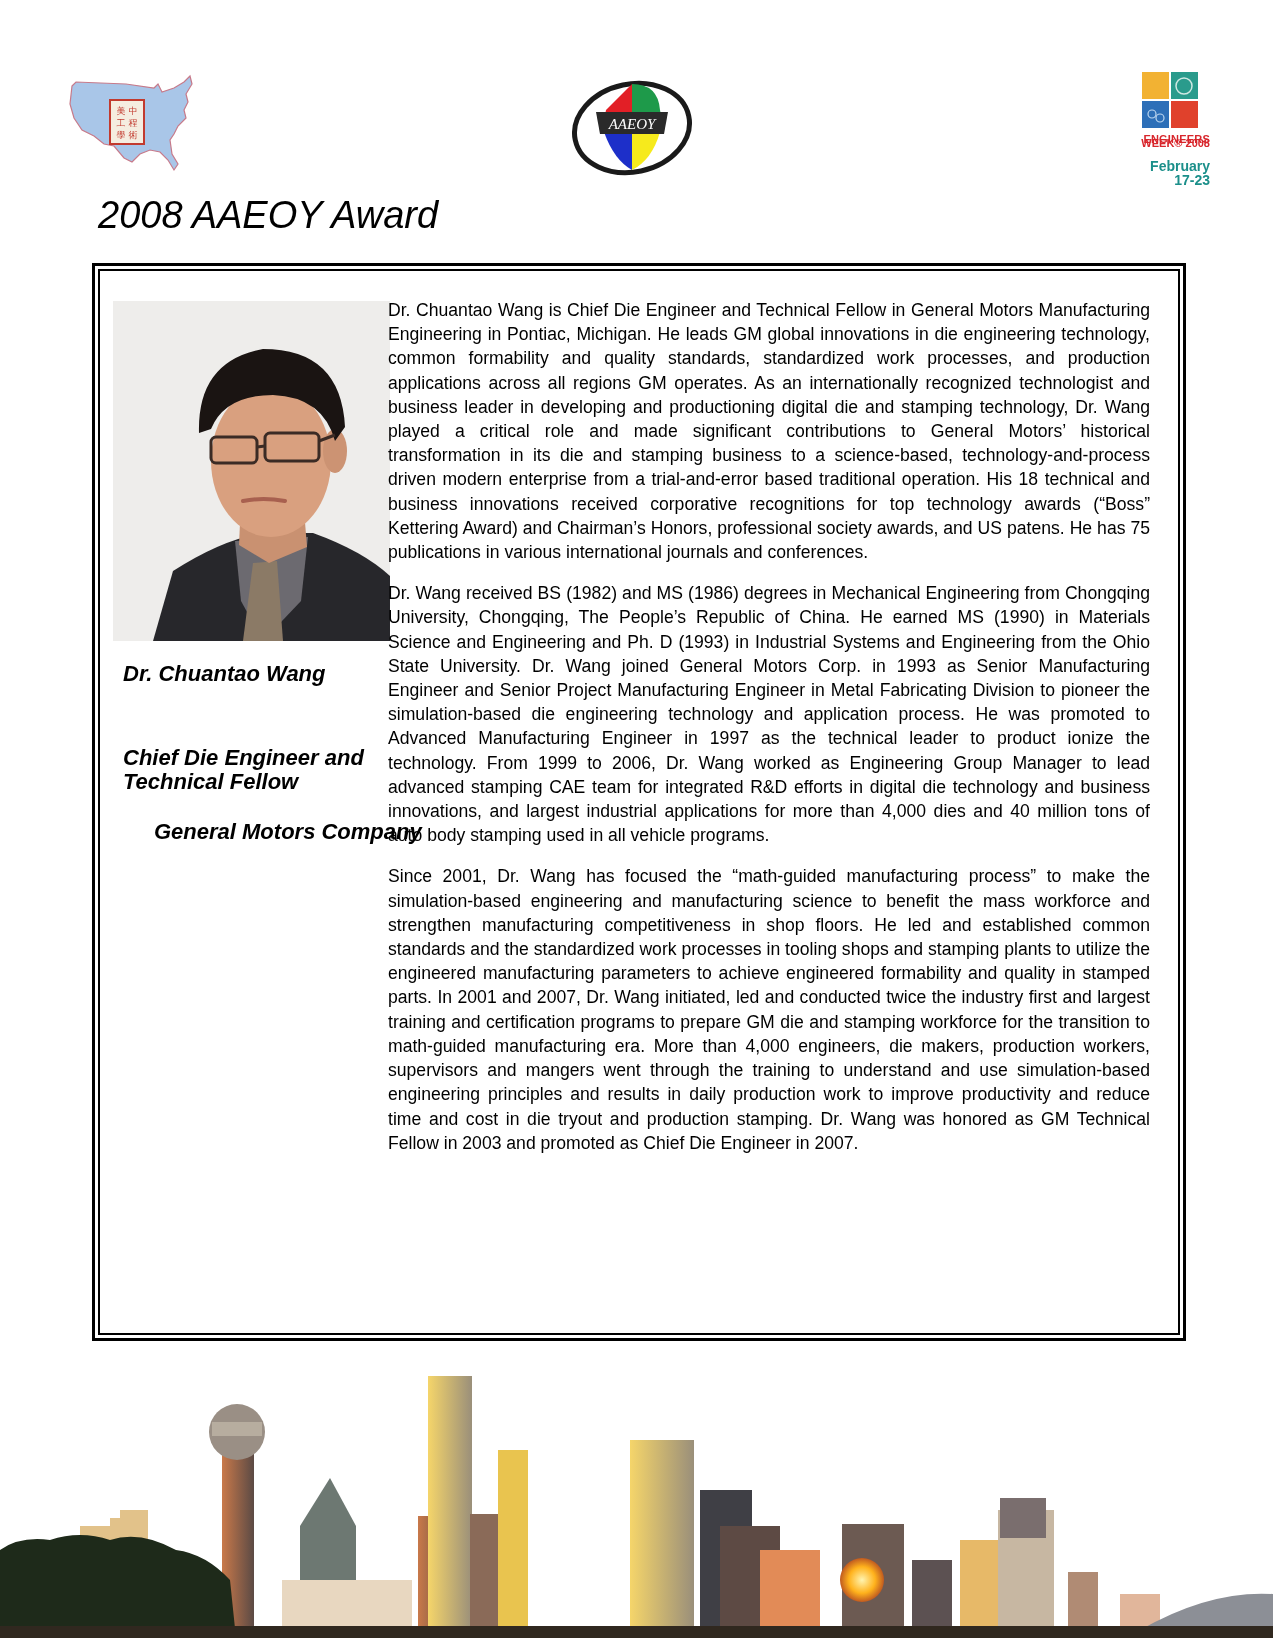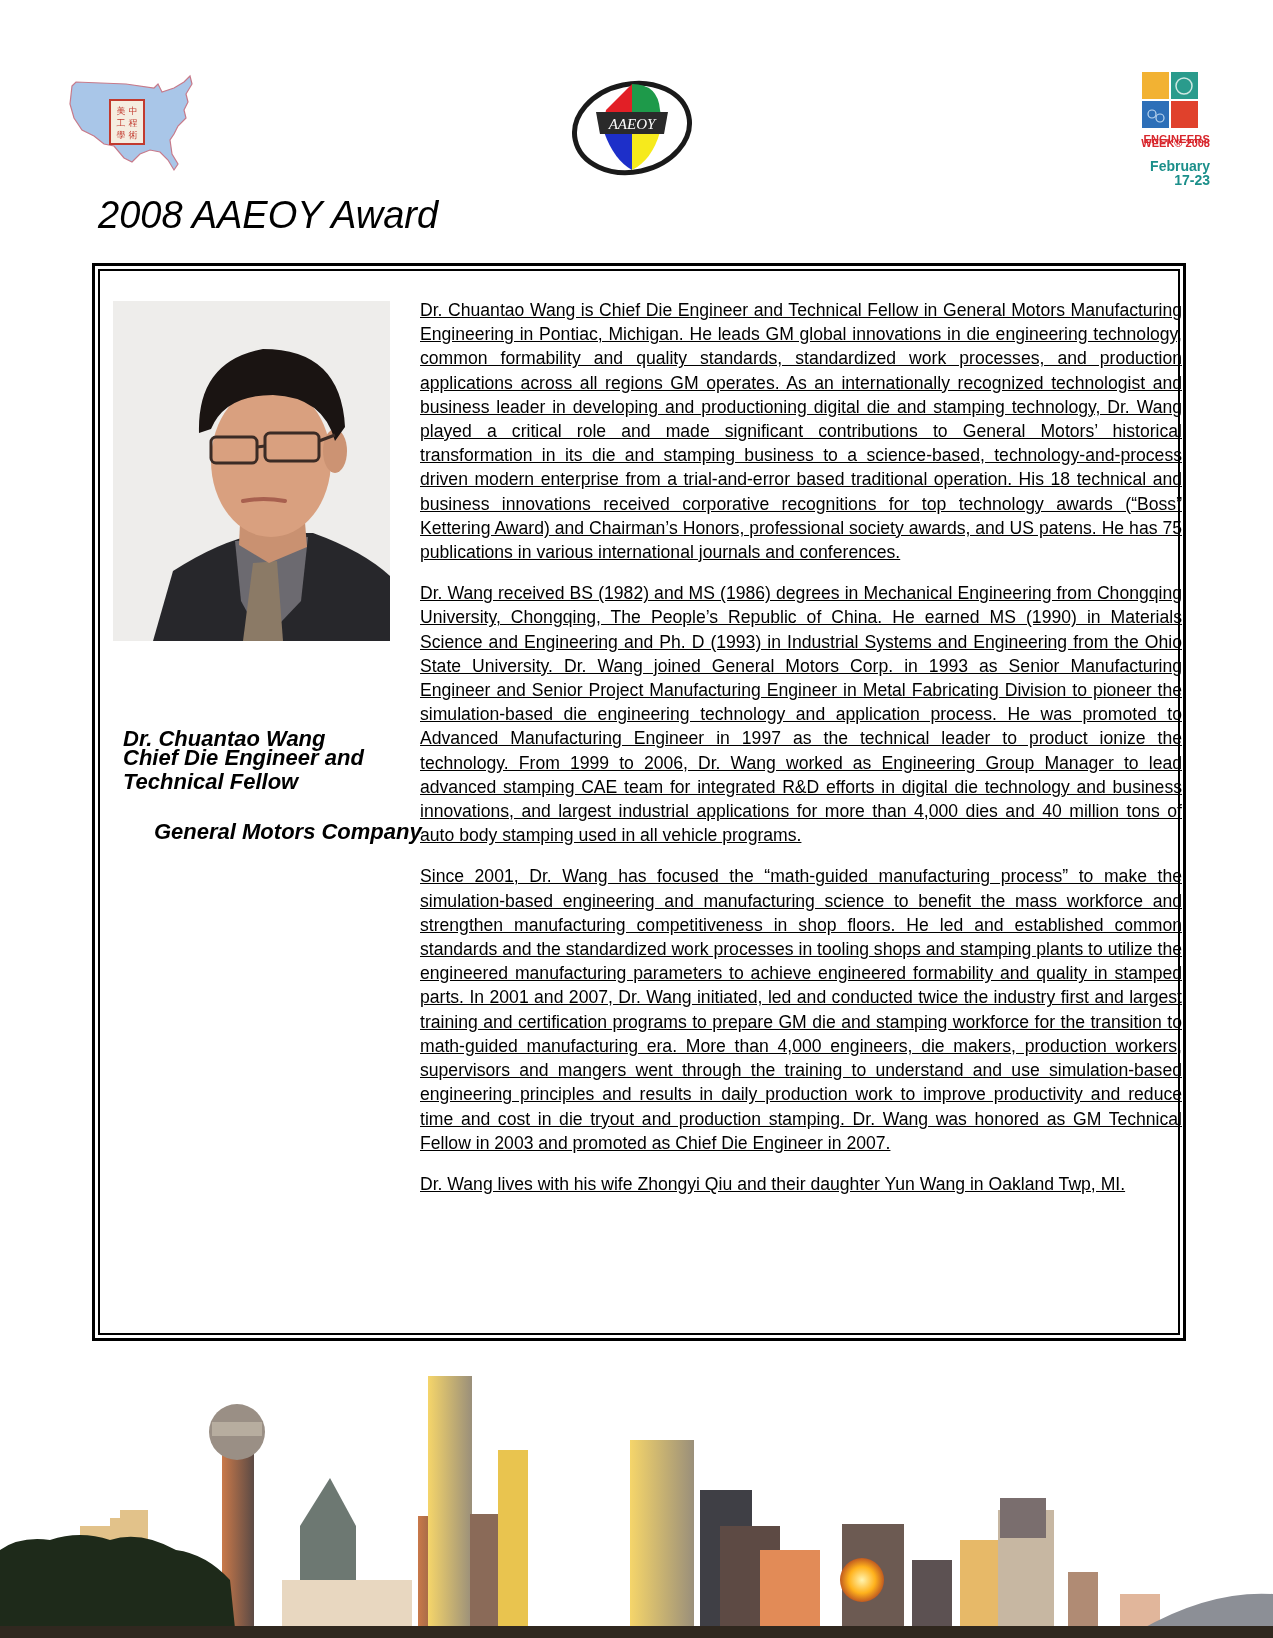--- a/index.html
+++ b/index.html
@@ -25,27 +25,27 @@
   #frame { left: 92px; top: 263px; width: 1094px; height: 1078px;
            border: 3px solid #000; box-sizing: border-box; }
   #frame-inner { position: absolute; left: 3px; top: 3px; right: 3px; bottom: 3px;
                  border: 2px solid #000; }
 
   
   #photo { left: 113px; top: 301px; width: 277px; height: 340px; overflow: hidden; background: #efeeec; }
 
   
   .caption { left: 123px; font-style: italic; font-weight: bold; font-size: 22px; line-height: 24px; }
-  #name { top: 727px; font-size: 22px; }
+  #name { top: 662px; font-size: 22px; }
   #role { top: 746px; width: 260px; }
   #company { top: 820px; margin-left: 31px; }
 
   
-  #bio { left: 420px; top: 298px; width: 762px; font-size: 17.6px; line-height: 24.2px;
-         text-align: justify; text-decoration: underline; }
+  #bio { left: 388px; top: 298px; width: 762px; font-size: 17.6px; line-height: 24.2px;
+         text-align: justify; }
   #bio p { margin: 0 0 17px 0; }
 
   
   #skyline { left: 0; top: 1340px; width: 1273px; height: 298px; }
 </style>
 </head>
 <body>
 
 <div id="logo-map" class="abs">
   <svg width="134" height="100" viewBox="0 0 134 100">
@@ -119,21 +119,20 @@
 </div>
 
 <div id="name" class="abs caption">Dr. Chuantao Wang</div>
 <div id="role" class="abs caption">Chief Die Engineer and Technical Fellow</div>
 <div id="company" class="abs caption">General Motors Company</div>
 
 <div id="bio" class="abs">
   <p>Dr. Chuantao Wang is Chief Die Engineer and Technical Fellow in General Motors Manufacturing Engineering in Pontiac, Michigan.  He leads GM global innovations in die engineering technology, common formability and quality standards, standardized work processes, and production applications across all regions GM operates. As an internationally recognized technologist and business leader in developing and productioning digital die and stamping technology, Dr. Wang played a critical role and made significant contributions to General Motors’ historical transformation in its die and stamping business to a science-based, technology-and-process driven modern enterprise from a trial-and-error based traditional operation.  His 18 technical and business innovations received corporative recognitions for top technology awards (“Boss” Kettering Award) and Chairman’s Honors, professional society awards, and US patens.  He has 75 publications in various international journals and conferences.</p>
   <p>Dr. Wang received BS (1982) and MS (1986) degrees in Mechanical Engineering from Chongqing University, Chongqing, The People’s Republic of China.  He earned MS (1990) in Materials Science and Engineering and Ph. D (1993) in Industrial Systems and Engineering from the Ohio State University. Dr. Wang joined General Motors Corp. in 1993 as Senior Manufacturing Engineer and Senior Project Manufacturing Engineer in Metal Fabricating Division to pioneer the simulation-based die engineering technology and application process. He was promoted to Advanced Manufacturing Engineer in 1997 as the technical leader to product ionize the technology.  From 1999 to 2006, Dr. Wang worked as Engineering Group Manager to lead advanced stamping CAE team for integrated R&amp;D efforts in digital die technology and business innovations, and largest industrial applications for more than 4,000 dies and 40 million tons of auto body stamping used in all vehicle programs.</p>
   <p>Since 2001, Dr. Wang has focused the “math-guided manufacturing process” to make the simulation-based engineering and manufacturing science to benefit the mass workforce and strengthen manufacturing competitiveness in shop floors.  He led and established common standards and the standardized work processes in tooling shops and stamping plants to utilize the engineered manufacturing parameters to achieve engineered formability and quality in stamped parts.  In 2001 and 2007, Dr. Wang initiated, led and conducted twice the industry first and largest training and certification programs to prepare GM die and stamping workforce for the transition to math-guided manufacturing era. More than 4,000 engineers, die makers, production workers, supervisors and mangers went through the training to understand and use simulation-based engineering principles and results in daily production work to improve productivity and reduce time and cost in die tryout and production stamping. Dr. Wang was honored as GM Technical Fellow in 2003 and promoted as Chief Die Engineer in 2007.</p>
-  <p>Dr. Wang lives with his wife Zhongyi Qiu and their daughter Yun Wang in Oakland Twp, MI.</p>
 </div>
 
 <div id="skyline" class="abs">
   <svg width="1273" height="298" viewBox="0 0 1273 298">
     <defs>
       <linearGradient id="gold" x1="0" x2="1">
         <stop offset="0" stop-color="#f5d56a"></stop>
           <stop offset="1" stop-color="#9a8f7a"></stop>
       </linearGradient>
       <linearGradient id="copper" x1="0" x2="1">

